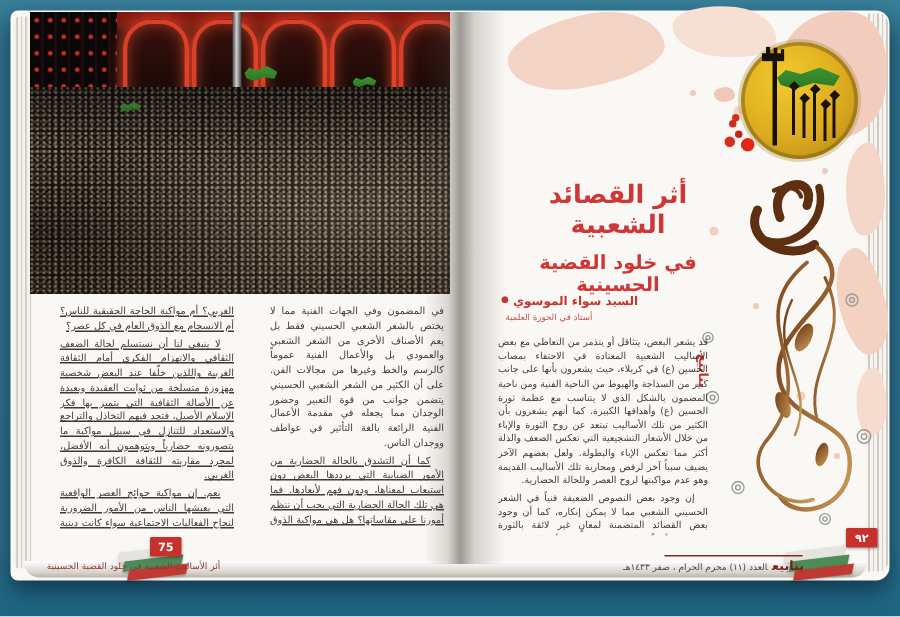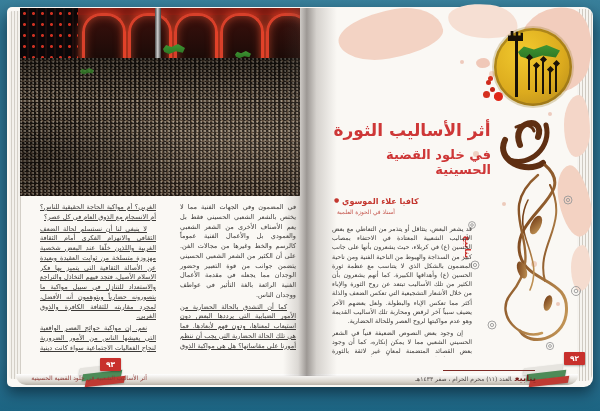--- a/index.html
+++ b/index.html
@@ -74,21 +74,21 @@
   .emblem .pole2{position:absolute;left:21px;top:9px;width:3px;height:60px;background:#171007;}
   .emblem .panja{position:absolute;left:14px;top:3px;width:15px;height:10px;background:#171007;
         clip-path:polygon(0 100%,0 45%,18% 45%,18% 0,36% 0,36% 45%,52% 45%,52% 8%,68% 8%,68% 45%,84% 45%,84% 18%,100% 18%,100% 100%);}
   .spear{position:absolute;width:2px;background:#1a1208;}
   .spear::before{content:"";position:absolute;left:-1.5px;top:-3px;width:5px;height:5px;background:#1a1208;transform:rotate(45deg);}
   .blood{left:486px;top:80px;width:5px;height:5px;border-radius:50%;background:#cf2a1c;z-index:5;
         box-shadow:4px 7px 0 0 #c22417,-2px 12px 0 1px #d5301f,8px 14px 0 0 #b92114,2px -4px 0 0 #d5301f;}
   .blooddot{left:494px;top:92px;width:9px;height:9px;border-radius:50%;background:#e02818;z-index:5;}
   .rtitle{left:333px;top:120px;width:158px;z-index:5;text-align:center;direction:rtl;color:#ce3737;}
   .rtitle .t1{font-size:17px;font-weight:bold;line-height:1.2;}
-  .rtitle .t2{font-size:13px;font-weight:bold;margin-top:7px;text-align:right;}
+  .rtitle .t2{font-size:13px;font-weight:bold;margin-top:7px;}
   .author{left:334px;top:196px;z-index:5;direction:rtl;white-space:nowrap;
         font-size:8px;font-weight:bold;color:#c4372f;}
   .author .dot{font-size:6px;vertical-align:2px;}
   .role{left:337px;top:209px;z-index:5;direction:rtl;font-size:5.8px;color:#c4544b;}
   .leadmark{left:447px;top:241px;width:40px;height:12px;z-index:5;transform:rotate(90deg);
         font-size:8.5px;font-weight:bold;color:#c8302c;text-align:center;direction:rtl;}
   .rtext{left:332px;top:224px;width:140px;height:133px;z-index:5;direction:rtl;overflow:hidden;
         font-size:6.3px;line-height:1.46;color:#3c3a38;text-align:justify;}
   .rtext p{margin:0;}
   .rtext p + p{text-indent:9px;margin-top:3px;}
@@ -123,21 +123,21 @@
   <div class="abs ltext">
     <p>في المضمون وفي الجهات الفنية مما لا يختص بالشعر الشعبي الحسيني فقط بل يعم الأصناف الأخرى من الشعر الشعبي والعمودي بل والأعمال الفنية عموماً كالرسم والخط وغيرها من مجالات الفن. على أن الكثير من الشعر الشعبي الحسيني يتضمن جوانب من قوة التعبير وحضور الوجدان مما يجعله في مقدمة الأعمال الفنية الرائعة بالغة التأثير في عواطف ووجدان الناس.</p>
     <p>كما أن التشدق بالحالة الحضارية من الأمور الضبابية التي يرددها البعض دون استيعاب لمعناها، ودون فهم لأبعادها. فما هي تلك الحالة الحضارية التي يجب أن ننظم أمورنا على مقاساتها؟ هل هي مواكبة الذوق الغربي؟ أم مواكبة الحاجة الحقيقية للناس؟ أم الانسجام مع الذوق العام في كل عصر؟</p>
     <p>لا ينبغي لنا أن نستسلم لحالة الضعف الثقافي والانهزام الفكري أمام الثقافة الغربية واللذين خلّفا عند البعض شخصية مهزوزة متسلخة من ثوابت العقيدة وبعيدة عن الأصالة الثقافية التي يتميز بها فكر الإسلام الأصيل، فتجد فيهم التخاذل والتراجع والاستعداد للتنازل في سبيل مواكبة ما يتصورونه حضارياً ويتوهمون أنه الأفضل، لمجرد مقاربته للثقافة الكافرة والذوق الغربي.</p>
     <p>نعم. إن مواكبة حوائج العصر الواقعية التي يعيشها الناس من الأمور الضرورية لنجاح الفعاليات الاجتماعية سواء كانت دينية أم غيرها، كما أن لكل زمن ومجتمع ذوق خاص لابد من مراعاته والعمل في إطاره. إلا أن تشخيص ذلك يجب أن ينطلق من حياة الناس وواقع معاناتهم، لا من التنظيرات البعيدة عن</p>
   </div>
 
   <div class="abs ribbon" style="left:80px;top:366px;background:#e6e4df"></div>
   <div class="abs ribbon" style="left:83px;top:372px;background:#4d8b58"></div>
   <div class="abs ribbon" style="left:86px;top:378px;background:#bf3a33"></div>
-  <div class="abs pagebox" style="left:100px;top:358px">٩٣</div>
+  <div class="abs pagebox" style="left:100px;top:358px">75</div>
   <div class="abs runtitle" style="left:14px;top:374px;width:150px">أثر الأساليب الشعبية في خلود القضية الحسينية</div>
 
   <div class="abs sp" style="left:338px;top:10px;width:105px;height:48px;background:#f3d3c4;transform:rotate(-10deg)"></div>
   <div class="abs sp" style="left:448px;top:4px;width:70px;height:34px;background:#f6dfd3;transform:rotate(6deg)"></div>
   <div class="abs sp" style="left:518px;top:6px;width:74px;height:88px;background:#f2cdbd;transform:rotate(14deg)"></div>
   <div class="abs sp" style="left:564px;top:95px;width:26px;height:62px;background:#f4d6c8"></div>
   <div class="abs sp" style="left:559px;top:165px;width:31px;height:72px;background:#f3d2c2;transform:rotate(-12deg)"></div>
   <div class="abs sp" style="left:571px;top:245px;width:20px;height:46px;background:#f5dccf"></div>
   <div class="abs sp" style="left:476px;top:58px;width:14px;height:10px;background:#f0c8b8"></div>
   <div class="abs speckles"></div>
@@ -189,25 +189,25 @@
       <circle cx="42" cy="220" r="4"></circle>
         <circle cx="42" cy="220" r="1.6"></circle>
       <circle cx="100" cy="241" r="3.6"></circle>
         <circle cx="100" cy="241" r="1.4"></circle>
       <circle cx="22" cy="120" r="3.4"></circle>
         <circle cx="22" cy="120" r="1.3"></circle>
     </g>
   </svg>
 
   <div class="abs rtitle">
-    <div class="t1">أثر الأساليب الثورة</div>
+    <div class="t1">أثر القصائد الشعبية</div>
     <div class="t2">في خلود القضية الحسينية</div>
   </div>
   <div class="abs author">
-    <span>كافيا علاء الموسوي</span>
+    <span>السيد سواء الموسوي</span>
     <span class="dot">●</span>
   </div>
   <div class="abs role">أستاذ في الحوزة العلمية</div>
 
   <div class="abs leadmark">ينابيع</div>
   <div class="abs rtext">
     <p>قد يشعر البعض، يتثاقل أو يتذمر من التعاطي مع بعض الأساليب الشعبية المعتادة في الاحتفاء بمصاب الحسين (ع) في كربلاء، حيث يشعرون بأنها على جانب كبير من السذاجة والهبوط من الناحية الفنية ومن ناحية المضمون بالشكل الذي لا يتناسب مع عظمة ثورة الحسين (ع) وأهدافها الكبيرة. كما أنهم يشعرون بأن الكثير من تلك الأساليب تبتعد عن روح الثورة والإباء من خلال الأشعار التشجيعية التي تعكس الضعف والذلة أكثر مما تعكس الإباء والبطولة. ولعل بعضهم الآخر يضيف سبباً آخر لرفض ومحاربة تلك الأساليب القديمة وهو عدم مواكبتها لروح العصر وللحالة الحضارية.</p>
     <p>إن وجود بعض النصوص الضعيفة فنياً في الشعر الحسيني الشعبي مما لا يمكن إنكاره، كما أن وجود بعض القصائد المتضمنة لمعانٍ غير لائقة بالثورة الحسينية، أيضاً مما لا يمكن إنكاره. إلا أن ذلك لا يمكن أن يكون سبباً كافياً لرفض الحالة الشعبية برمتها: شعراً، وأساليب، وطرائق. لأن ذلك الضعف</p>
   </div>
 

